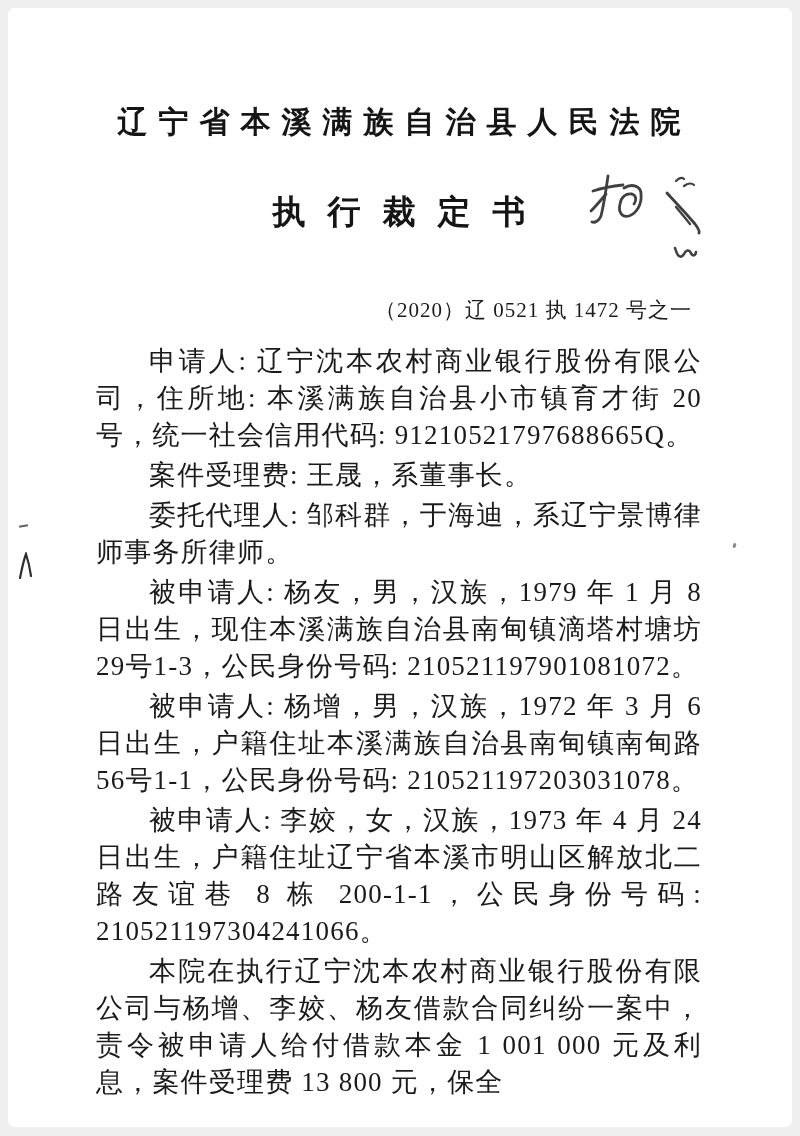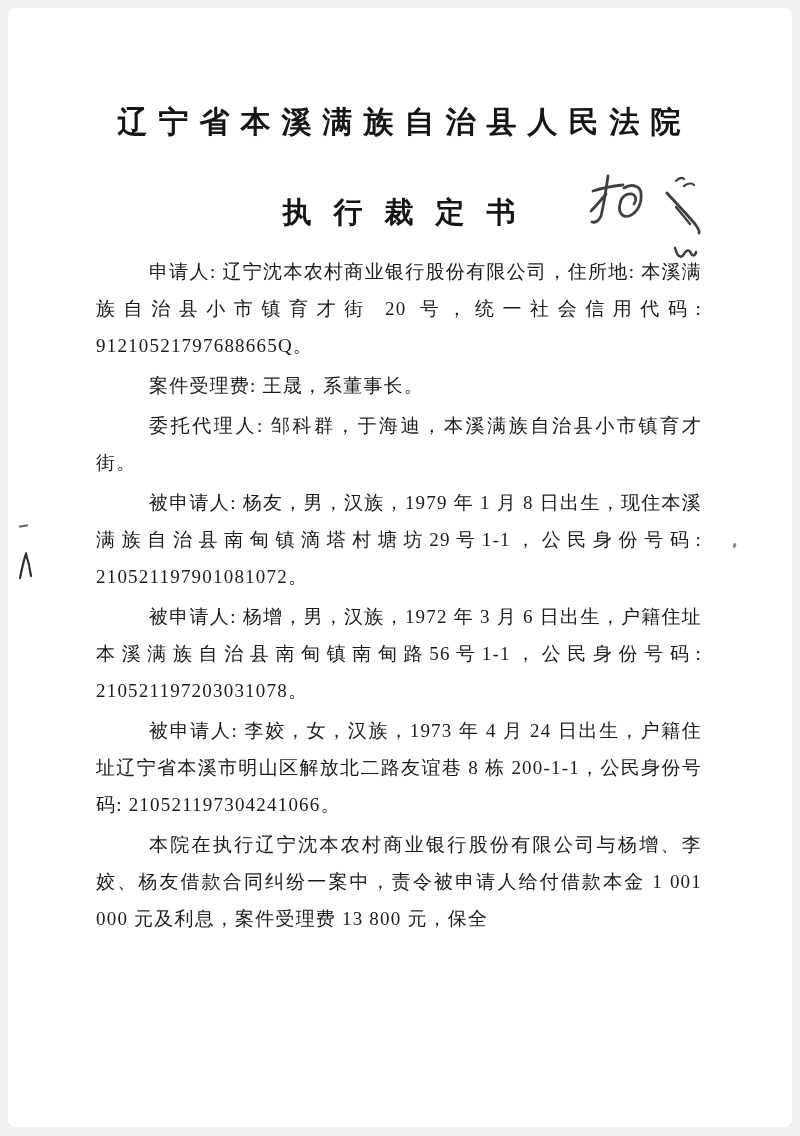--- a/index.html
+++ b/index.html
@@ -33,38 +33,38 @@
     line-height: 38px;
     font-weight: 700;
     letter-spacing: 11px;
     color: #151515;
     white-space: nowrap;
   }
   .doc-title {
     margin: 49px 0 0 0;
     padding-left: 22px;
     text-align: center;
-    font-size: 29px;
+    font-size: 33px;
     line-height: 44px;
     font-weight: 700;
     letter-spacing: 22px;
     color: #151515;
     white-space: nowrap;
   }
   .case-number {
     margin: 62px 10px 0 0;
     text-align: right;
     font-size: 21px;
     line-height: 28px;
     letter-spacing: 1px;
     color: #1b1b1b;
   }
   .doc-body {
     margin-top: 19px;
-    font-size: 19px;
+    font-size: 27px;
     line-height: 37px;
     letter-spacing: 1.2px;
     text-align: justify;
     color: #1b1b1b;
   }
   .doc-body p {
     margin: 0 0 3px 0;
     text-indent: 53px;
   }
   .signature {
@@ -107,26 +107,27 @@
 </head>
 <body>
 
 <div class="scan-page">
 
   <div class="content">
     <h1 class="court-name">辽宁省本溪满族自治县人民法院</h1>
 
     <h2 class="doc-title">执行裁定书</h2>
 
+    <div class="case-number">（2020）辽 0521 执 1472 号之一</div>
 
     <div class="doc-body">
       <p>申请人: 辽宁沈本农村商业银行股份有限公司，住所地: 本溪满族自治县小市镇育才街 20 号，统一社会信用代码: 91210521797688665Q。</p>
       <p>案件受理费: 王晟，系董事长。</p>
-      <p>委托代理人: 邹科群，于海迪，本溪满族自治县小市镇育才街。</p>
-      <p>被申请人: 杨友，男，汉族，1979 年 1 月 8 日出生，现住本溪满族自治县南甸镇滴塔村塘坊29号1-1，公民身份号码: 210521197901081072。</p>
+      <p>委托代理人: 邹科群，于海迪，系辽宁景博律师事务所律师。</p>
+      <p>被申请人: 杨友，男，汉族，1979 年 1 月 8 日出生，现住本溪满族自治县南甸镇滴塔村塘坊29号1-3，公民身份号码: 210521197901081072。</p>
       <p>被申请人: 杨增，男，汉族，1972 年 3 月 6 日出生，户籍住址本溪满族自治县南甸镇南甸路56号1-1，公民身份号码: 210521197203031078。</p>
       <p>被申请人: 李姣，女，汉族，1973 年 4 月 24 日出生，户籍住址辽宁省本溪市明山区解放北二路友谊巷 8 栋 200-1-1，公民身份号码: 210521197304241066。</p>
       <p>本院在执行辽宁沈本农村商业银行股份有限公司与杨增、李姣、杨友借款合同纠纷一案中，责令被申请人给付借款本金 1 001 000 元及利息，案件受理费 13 800 元，保全</p>
     </div>
   </div>
 
   <svg class="signature" viewBox="0 0 140 110" fill="none" stroke="#262626" stroke-width="2.8" stroke-linecap="round" stroke-linejoin="round" opacity="0.88">
 
     <path d="M13,31 C22,28 33,26 43,25"></path>
 

